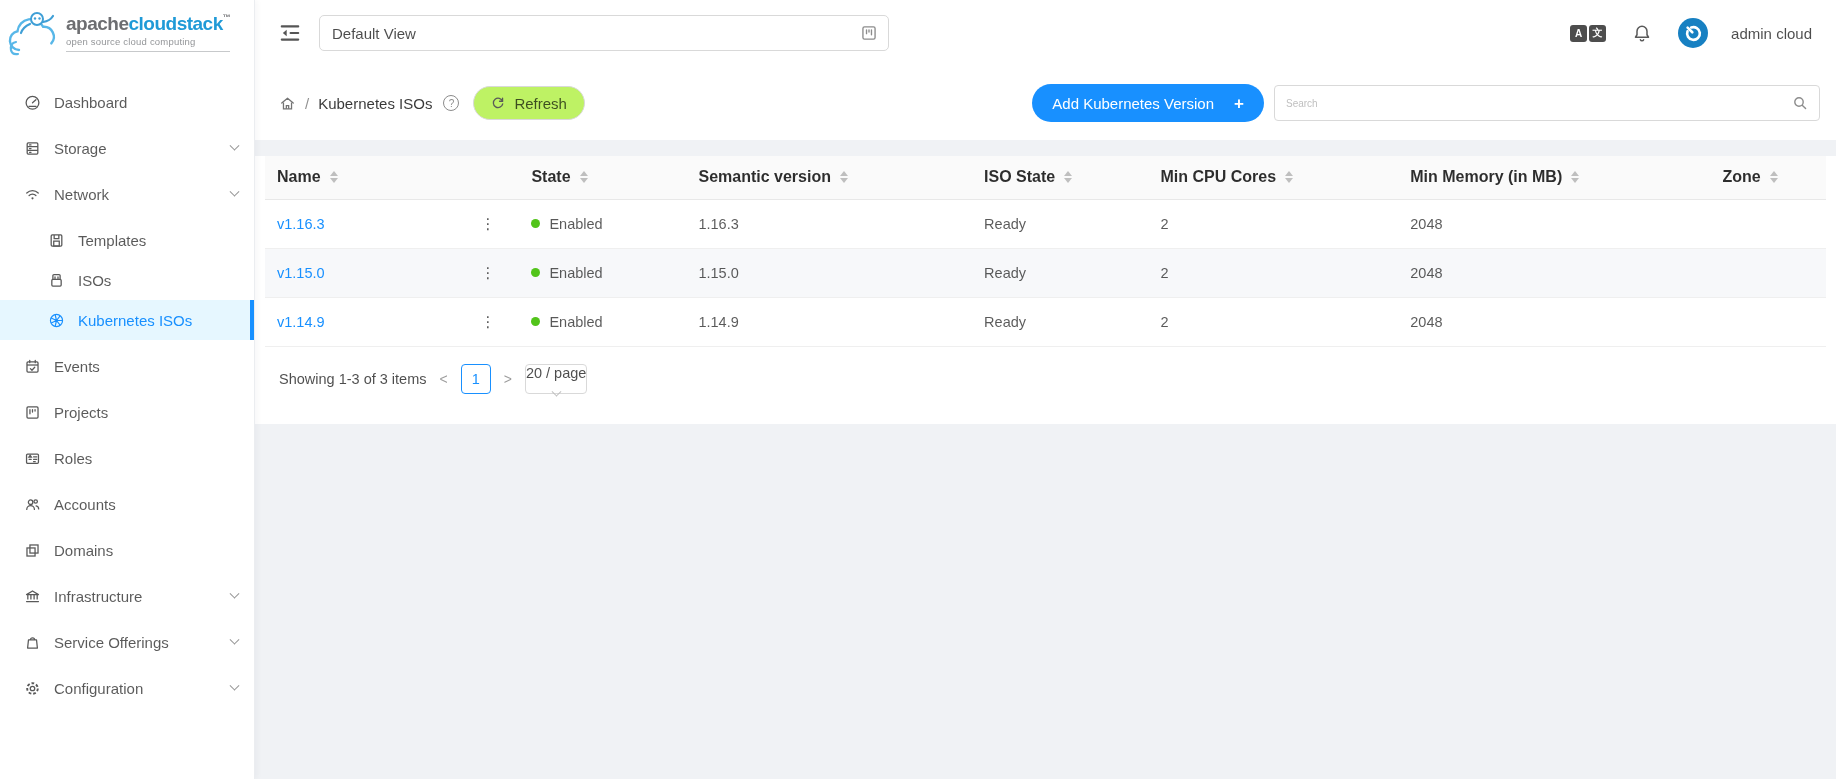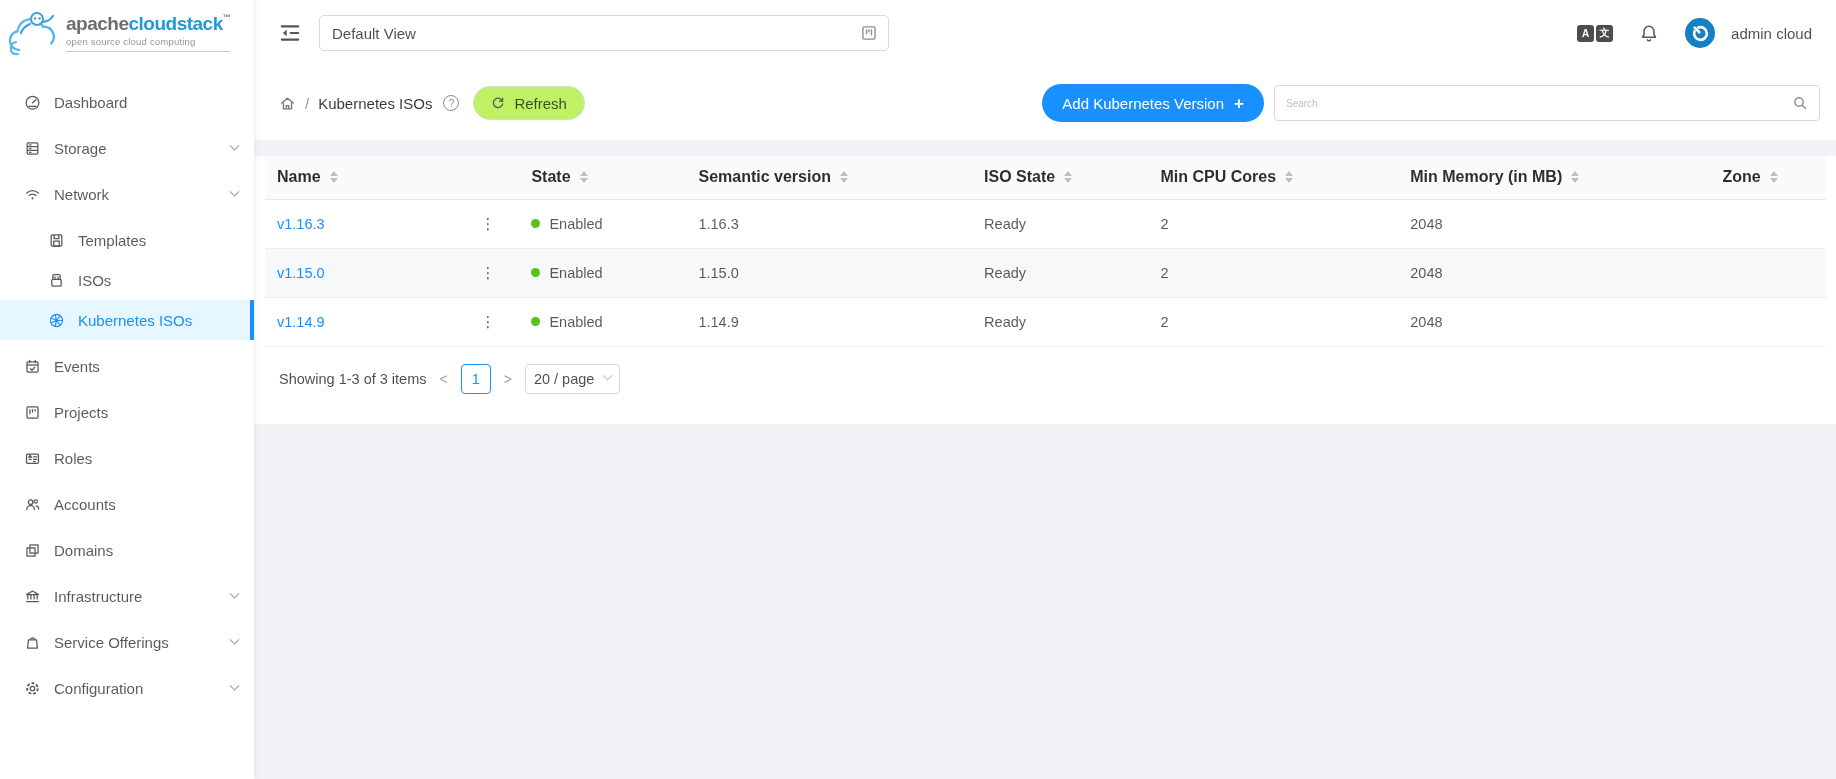--- a/index.html
+++ b/index.html
@@ -45,42 +45,42 @@
     display:flex; align-items:center; padding:0 10px 0 12px; background:#fff; }
   .view-input input { border:none; outline:none; flex:1; font-size:15px; color:rgba(0,0,0,.7);
     font-family:inherit; background:transparent; }
   .proj-icon { width:18px; height:18px; color:#8c8c8c; flex:0 0 18px; }
   .topbar-spacer { flex:1 1 auto; }
   .topbar-right { display:flex; align-items:center; gap:26px; }
   .translate { display:flex; gap:2px; cursor:pointer; }
   .tr-box { width:17px; height:17px; background:#4d4d4d; border-radius:3px; color:#fff;
     font-size:10px; font-weight:bold; display:flex; align-items:center; justify-content:center; }
   .bell { width:20px; height:20px; color:#595959; cursor:pointer; }
-  .usermenu { display:flex; align-items:center; gap:16px; cursor:pointer; }
+  .usermenu { display:flex; align-items:center; gap:23px; cursor:pointer; }
   .avatar { width:30px; height:30px; border-radius:50%; background:#1780c2;
     display:flex; align-items:center; justify-content:center; }
   .avatar svg { width:20px; height:20px; }
   .username { font-size:15px; color:rgba(0,0,0,.7); }
 
   
   .toolbar { height:74px; background:#fff; display:flex; align-items:center; padding:0 16px 0 24px; }
   .breadcrumb { display:flex; align-items:center; gap:9px; font-size:15px; }
   .home-icon { width:17px; height:17px; color:#737373; cursor:pointer; }
   .bc-sep { color:rgba(0,0,0,.45); }
   .bc-current { color:rgba(0,0,0,.78); }
   .help-circ { width:16px; height:16px; border:1px solid #8c8c8c; border-radius:50%;
     color:#8c8c8c; font-size:10px; display:flex; align-items:center; justify-content:center;
     margin-left:2px; cursor:pointer; }
   .refresh-btn { height:34px; border:1px solid #d9d9d9; border-radius:17px; background:#bef264;
     display:flex; align-items:center; gap:9px; padding:0 17px; margin-left:14px;
     font-size:15px; color:rgba(0,0,0,.68); cursor:pointer; }
   .refresh-btn svg { width:14px; height:14px; color:#595959; }
   .toolbar-actions { margin-left:auto; display:flex; align-items:center; gap:10px; }
   .add-btn { height:38px; border:none; border-radius:19px; background:#1890ff; color:#fff;
-    font-size:15px; padding:0 20px; display:flex; align-items:center; gap:10px; cursor:pointer;
+    font-size:15px; padding:0 20px; display:flex; align-items:center; gap:20px; cursor:pointer;
     font-family:inherit; }
   .add-btn .plus { font-size:17px; font-weight:bold; line-height:1; }
   .search-box { width:546px; height:36px; border:1px solid #d9d9d9; border-radius:4px;
     background:#fff; display:flex; align-items:center; padding:0 11px; }
   .search-box input { border:none; outline:none; flex:1; font-size:10px; color:rgba(0,0,0,.65);
     font-family:inherit; background:transparent; }
   .search-box input::placeholder { color:#bfbfbf; }
   .search-icon { width:16px; height:16px; color:#8c8c8c; cursor:pointer; }
 
   
@@ -104,22 +104,22 @@
   .dot { width:9px; height:9px; border-radius:50%; background:#52c41a; flex:0 0 9px; }
 
   
   .pager { display:flex; align-items:center; padding:17px 14px 30px 14px; gap:10px;
     font-size:14.5px; color:rgba(0,0,0,.7); background:#fff; }
   .pg-arrow { color:rgba(0,0,0,.4); font-size:14px; cursor:pointer; padding:0 3px; }
   .pg-num { min-width:30px; height:30px; border:1px solid #1890ff; color:#1890ff; border-radius:4px;
     display:flex; align-items:center; justify-content:center; font-size:14.5px; cursor:pointer;
     background:#fff; }
   .pg-size { height:30px; border:1px solid #d9d9d9; border-radius:4px; background:#fff;
-    display:flex; align-items:center; gap:10px; padding:0 8px; cursor:pointer;
-    color:rgba(0,0,0,.7); }
+    display:flex; align-items:center; gap:10px; padding:0 0; cursor:pointer;
+    color:rgba(0,0,0,.7);flex-direction:column; }
   .pg-size .chev { border-color:#bfbfbf; transform:rotate(45deg) translate(-2px,-2px); }
   .below { flex:1 1 auto; background:#f0f2f5; }
 
   svg { display:block; }
 </style>
 </head>
 <body>
 
 <div class="app">
 

